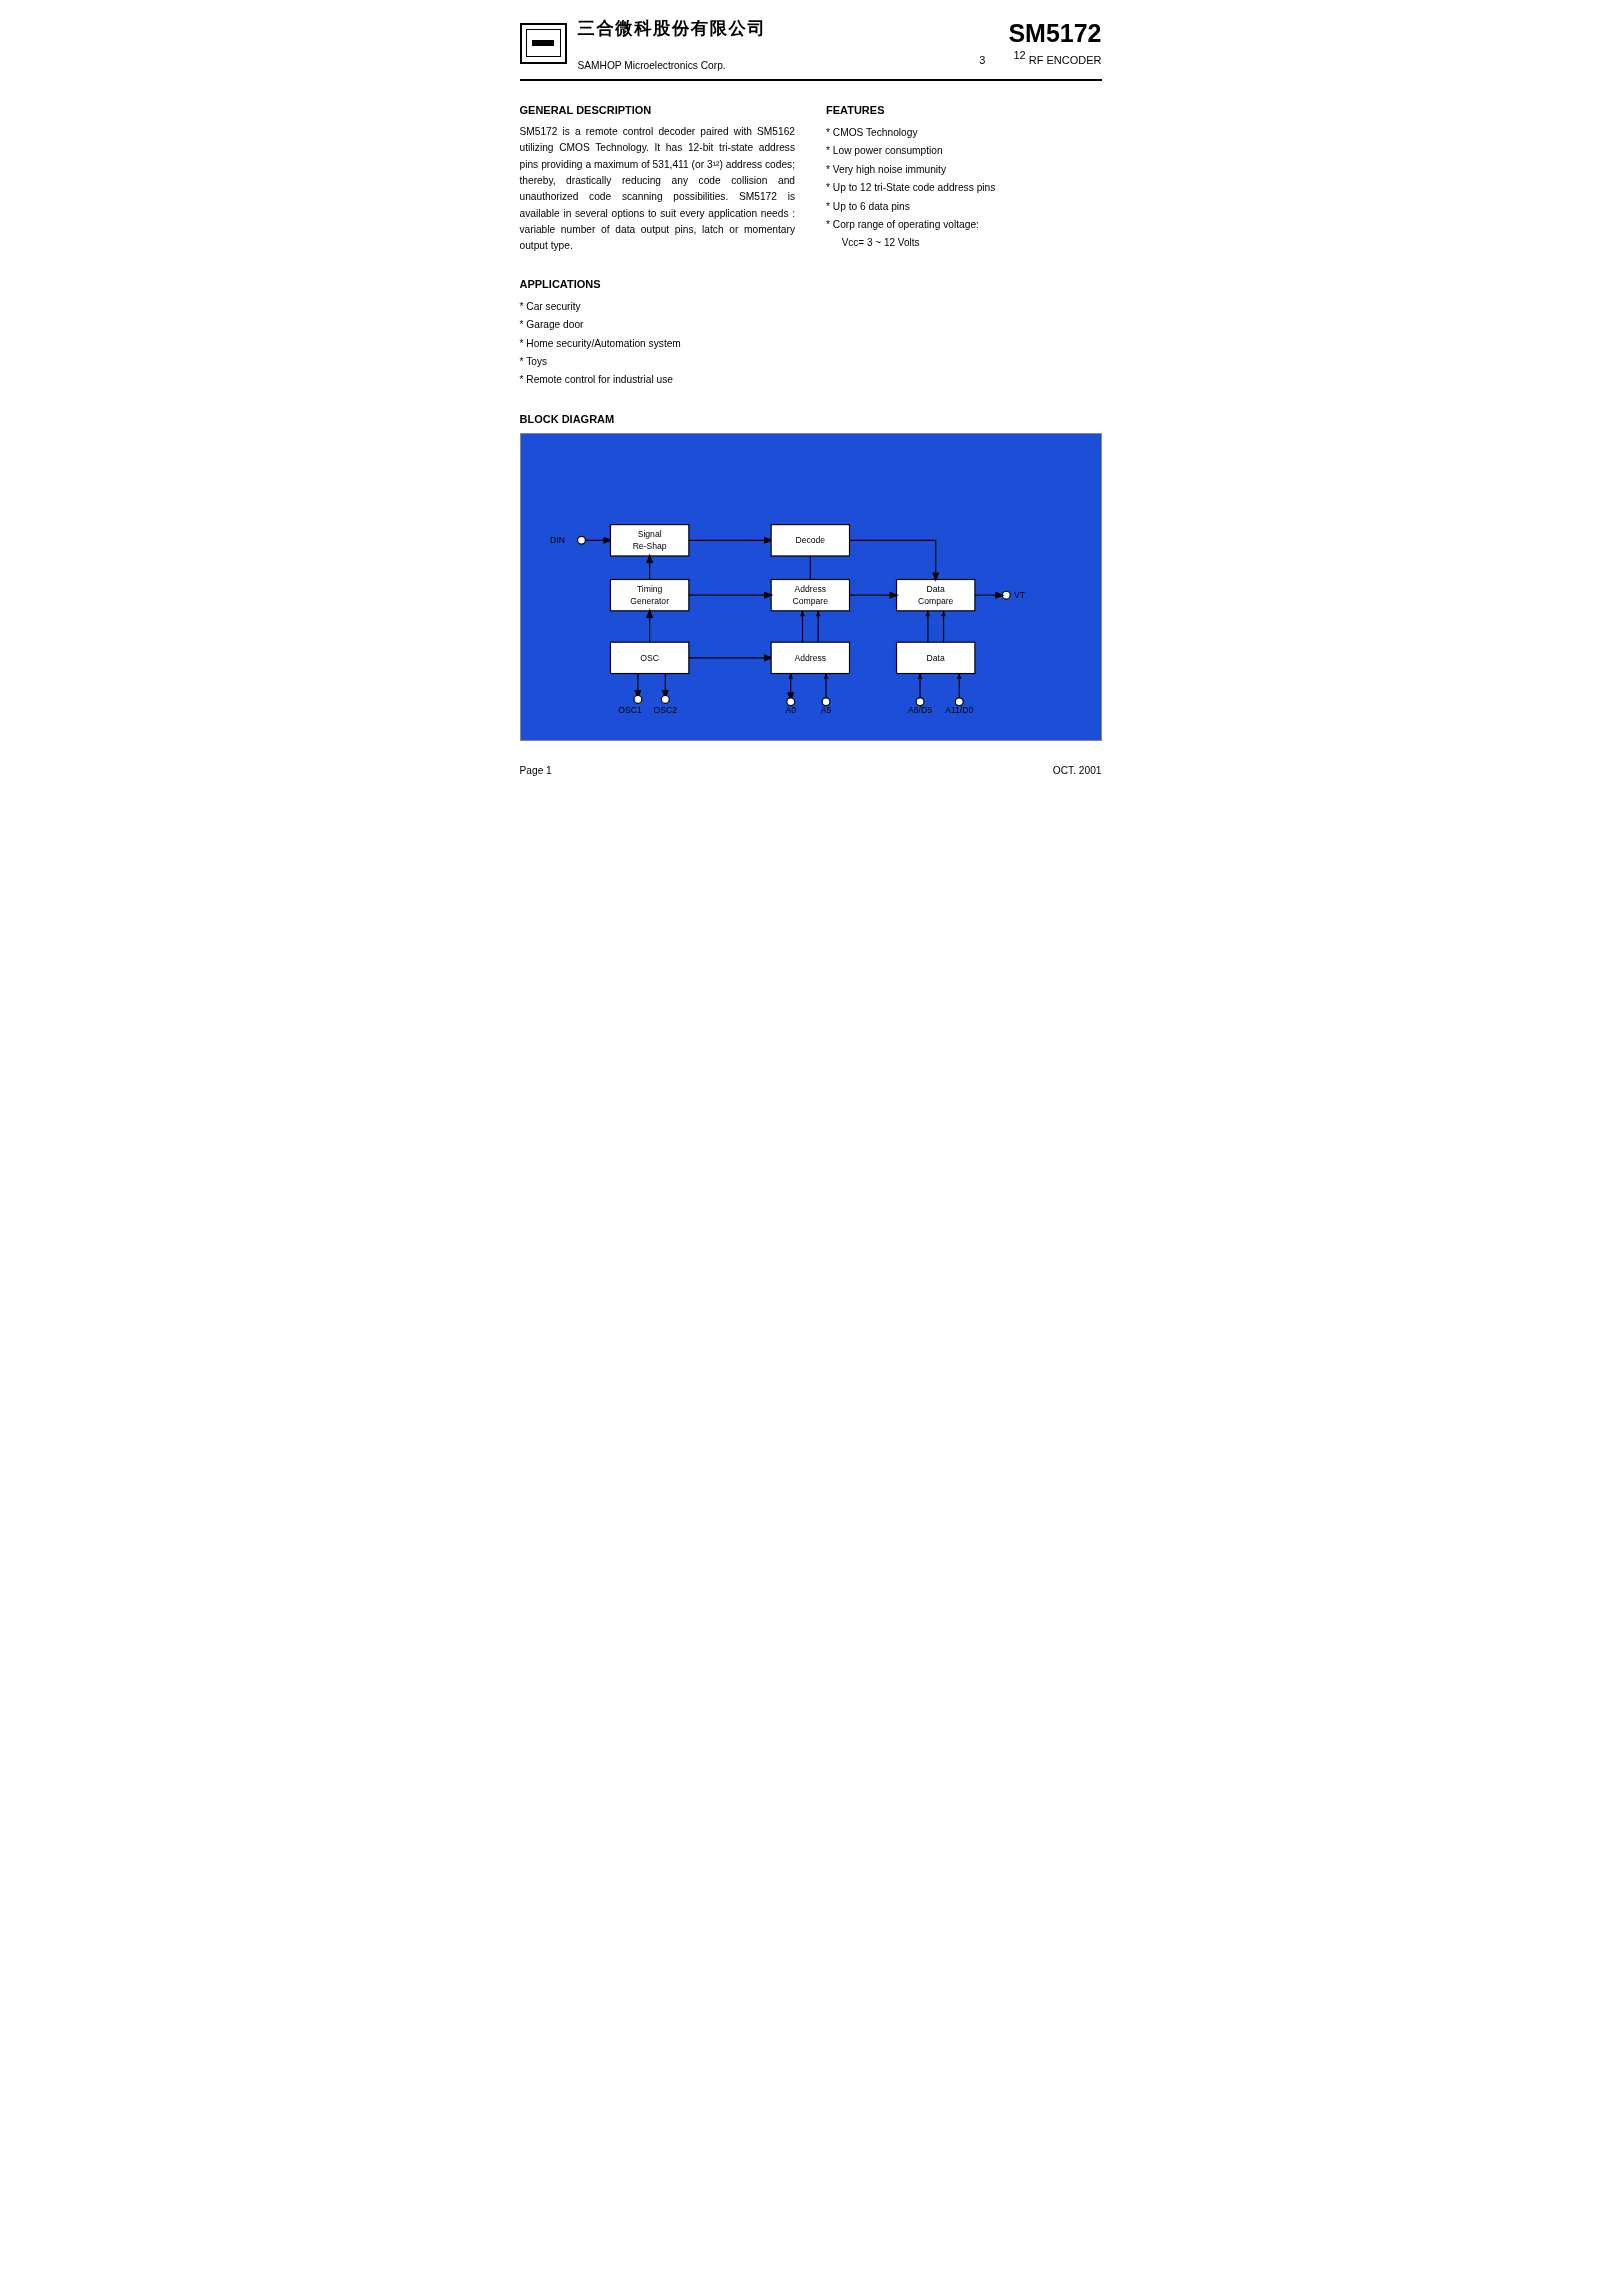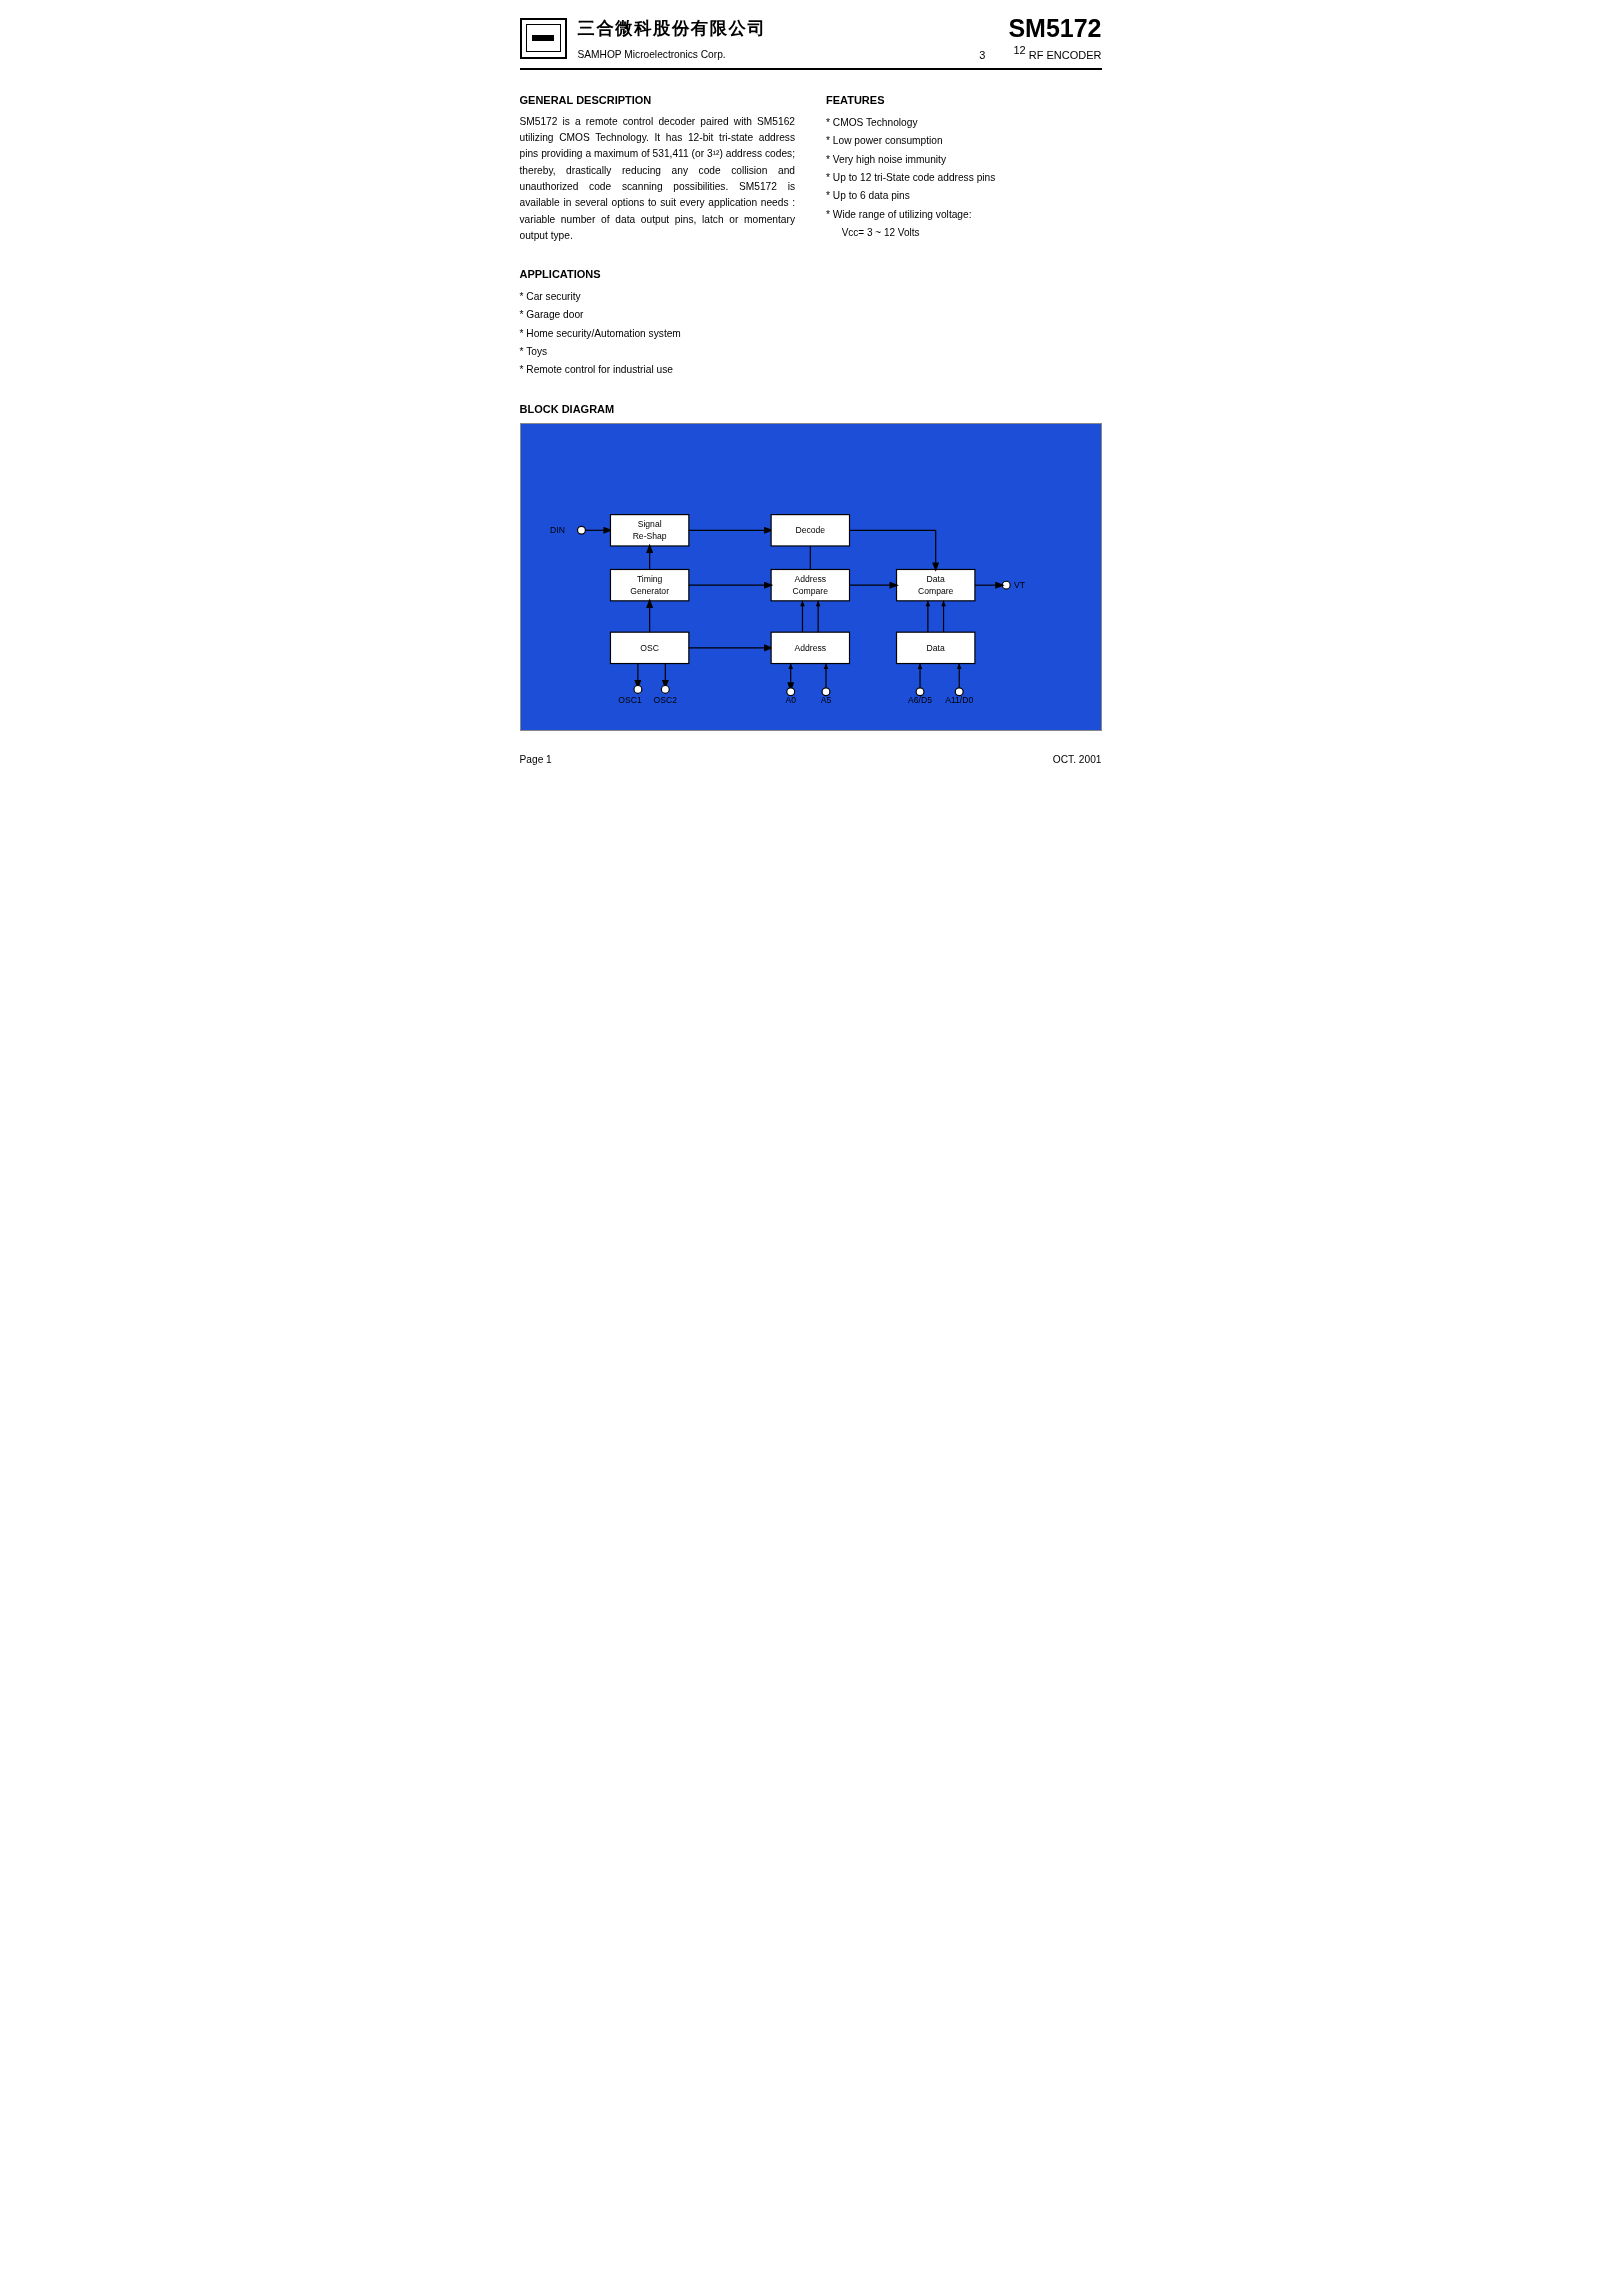--- a/index.html
+++ b/index.html
@@ -51,21 +51,21 @@
     }
     .company-chinese {
       font-size: 17.3px;
       font-weight: bold;
       letter-spacing: 1.6px;
       display: block;
     }
     .company-english {
       font-size: 10.2px;
       display: block;
-      margin-top: 9px;
+      margin-top: 20px;
     }
     .header-right {
       text-align: right;
     }
     .part-number {
       font-size: 25px;
       font-weight: bold;
       display: block;
       line-height: 1;
     }
@@ -182,21 +182,21 @@
     <p>SM5172 is a remote control decoder paired with SM5162 utilizing CMOS Technology.  It has 12-bit tri-state address pins providing a maximum of 531,411 (or 3¹²) address codes; thereby, drastically reducing any code collision and unauthorized code scanning possibilities.  SM5172 is available in several options to suit every application needs : variable number of data output pins, latch or momentary output type.</p>
   </div>
   <div class="features">
     <div class="section-title">FEATURES</div>
     <ul>
       <li>CMOS Technology</li>
       <li>Low power consumption</li>
       <li>Very high noise immunity</li>
       <li>Up to 12 tri-State code address pins</li>
       <li>Up to 6 data pins</li>
-      <li>Wide range of utilizing voltage:</li>
+      <li>Corp range of operating voltage:</li>
     </ul>
     <div class="features-indent">Vcc= 3 ~ 12 Volts</div>
   </div>
 </div>
 
 <div class="applications">
   <div class="section-title">APPLICATIONS</div>
   <ul>
     <li>Car security</li>
     <li>Garage door</li>

